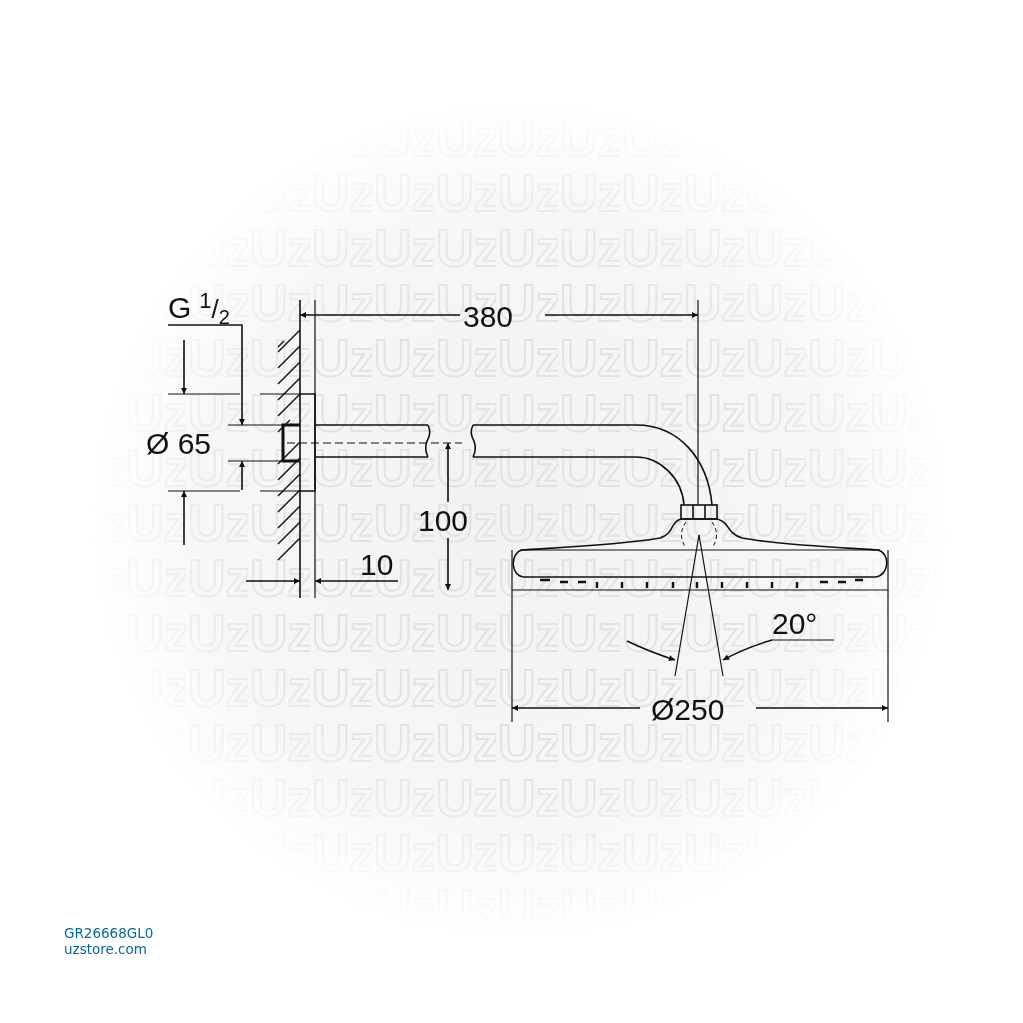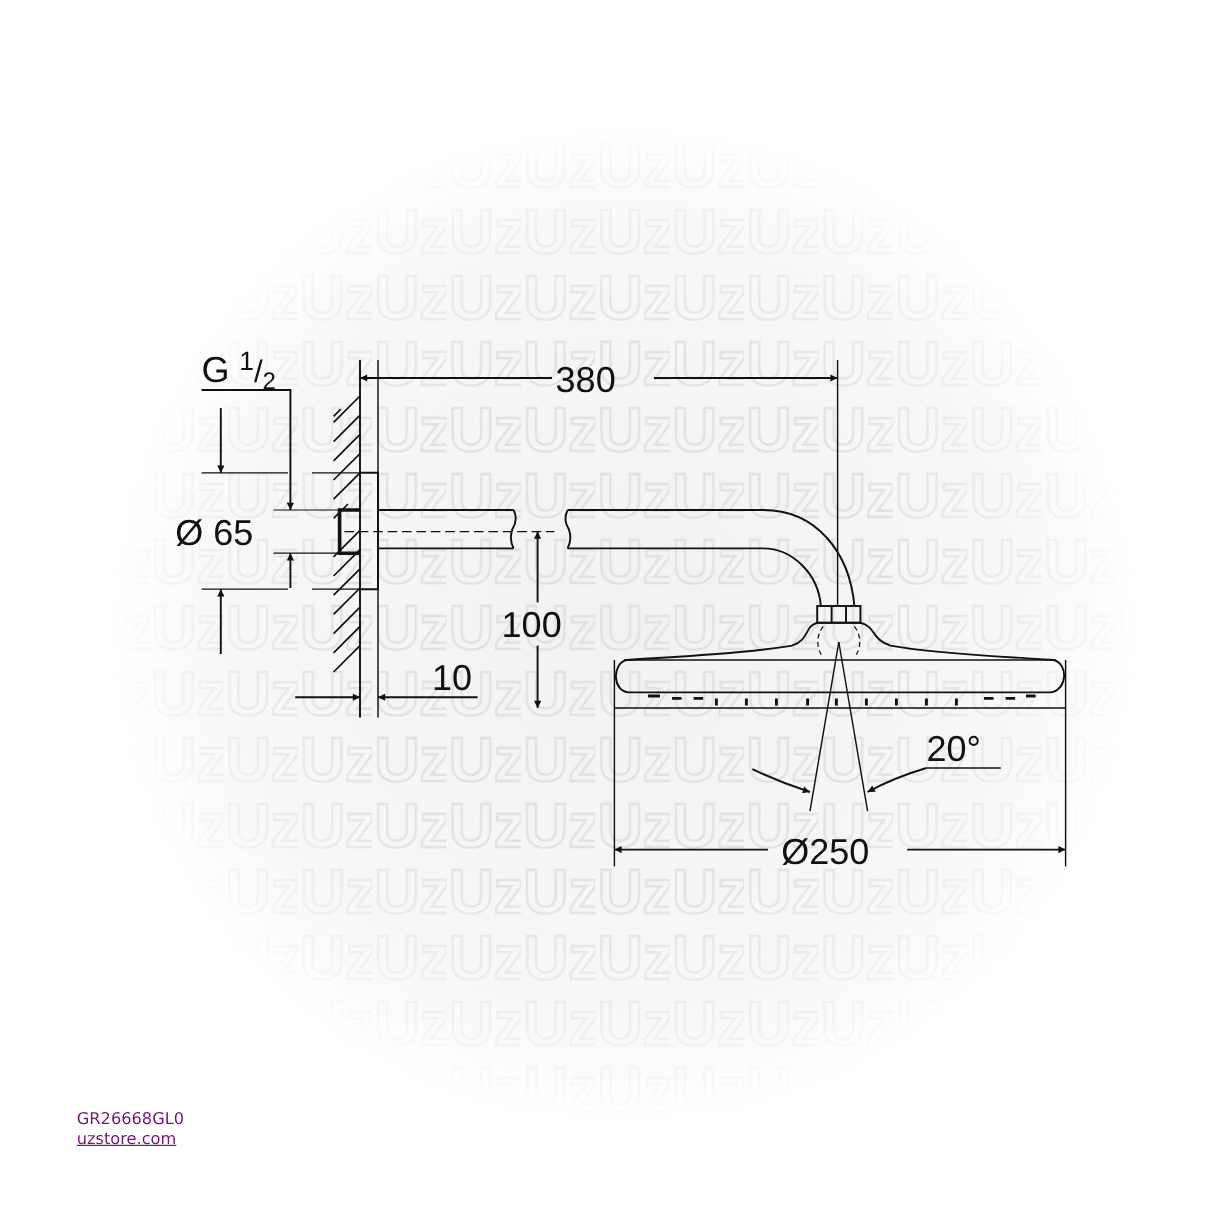--- a/index.html
+++ b/index.html
@@ -1,22 +1,22 @@
 <!DOCTYPE html>
 <html><head>
 <meta charset="utf-8">
 <style>
   html, body { margin:0; padding:0; background:#ffffff; }
   body { width:1023px; height:1023px; position:relative; overflow:hidden; font-family:"Liberation Sans", sans-serif; }
   #bg { position:absolute; left:0; top:0; width:1023px; height:1023px; }
   #drawing { position:absolute; left:0; top:0; width:1023px; height:1023px; }
   .dim-text { font-family:"Liberation Sans", sans-serif; font-size:30px; fill:#111; }
-  .caption { position:absolute; left:64px; font-family:"DejaVu Sans", sans-serif; font-size:13.5px; color:#701a75; }
+  .caption { position:absolute; left:64px; font-family:"DejaVu Sans", sans-serif; font-size:13.5px; color:#0369a1; }
   #cap-code { top:925px; }
-  #cap-site { top:941px;text-decoration:underline; }
+  #cap-site { top:941px; }
 </style>
 </head>
 <body>
 
 <svg id="bg" viewBox="0 0 1023 1023">
   <defs>
     <radialGradient id="fade" cx="0.5" cy="0.5" r="0.5">
       <stop offset="0" stop-color="#e9e9e9"></stop>
       <stop offset="0.75" stop-color="#f2f2f2"></stop>
       <stop offset="1" stop-color="#ffffff"></stop>

